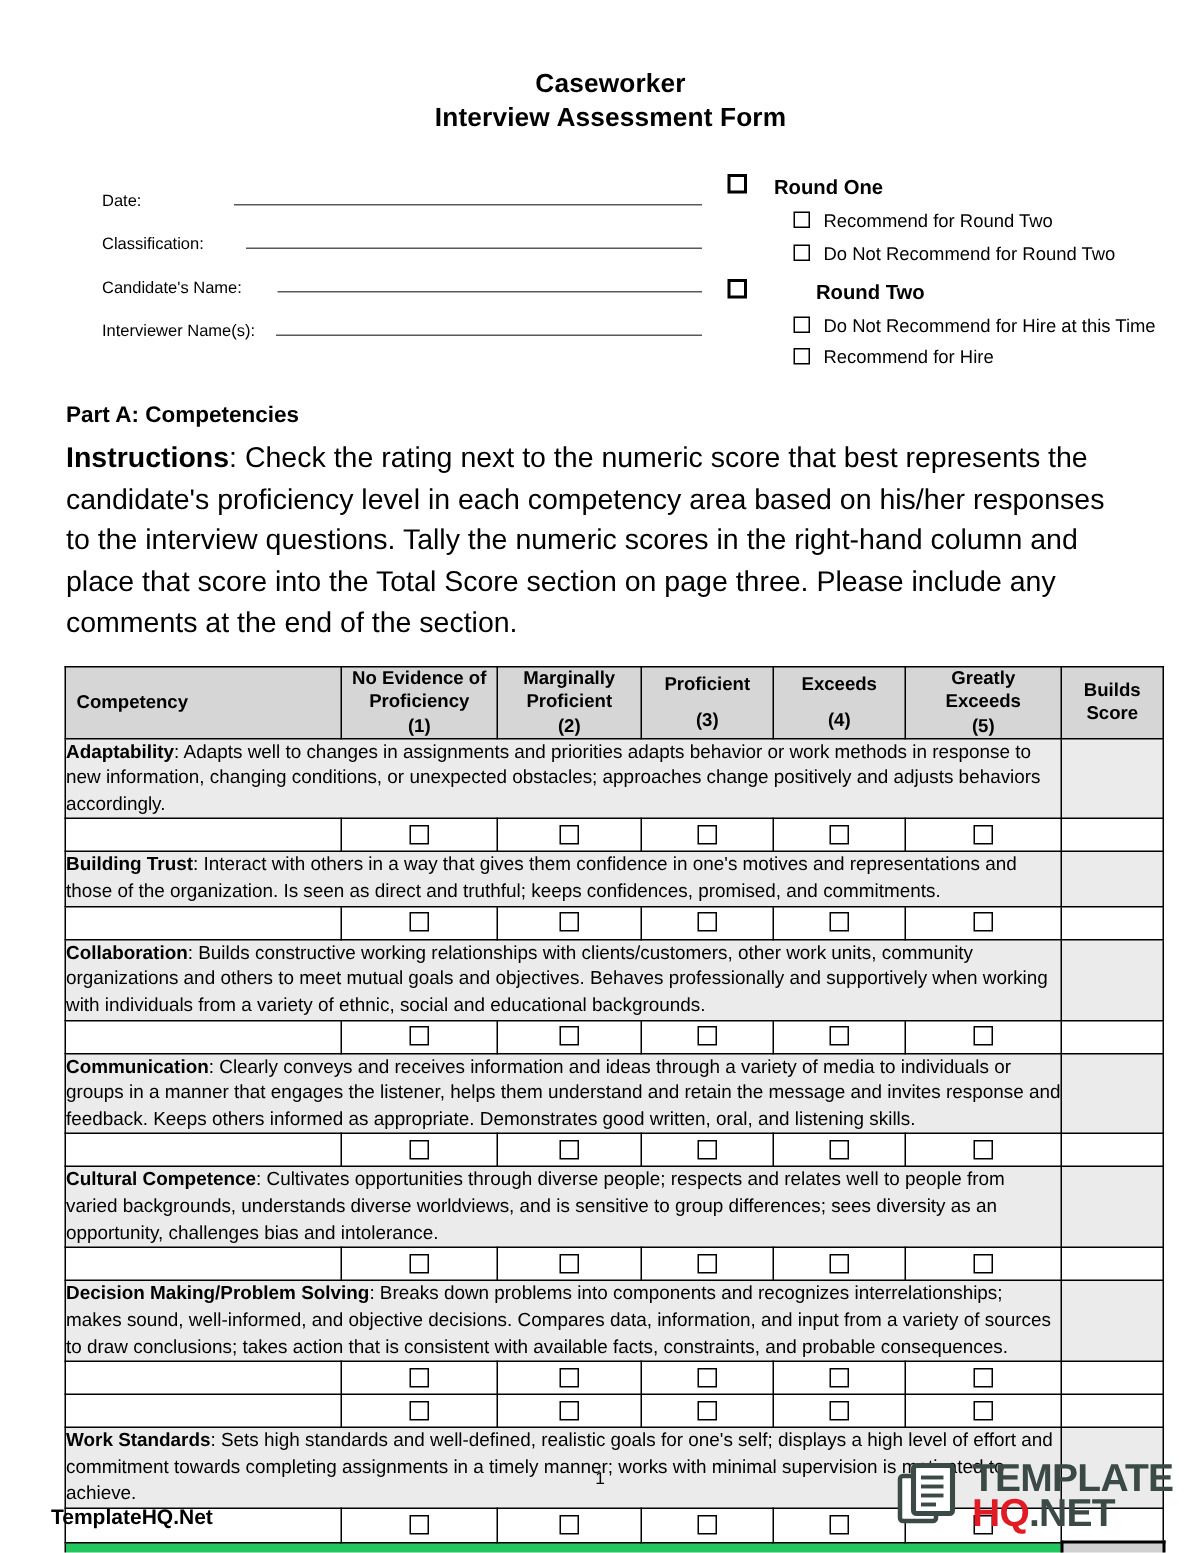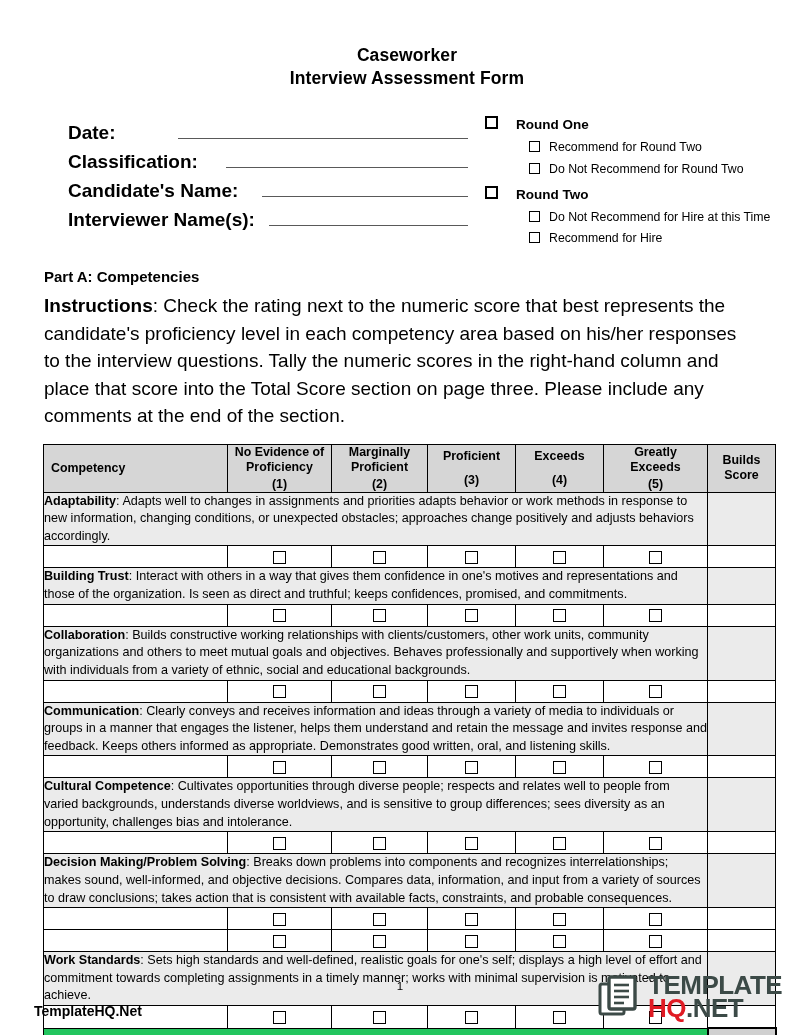--- a/index.html
+++ b/index.html
@@ -48,23 +48,22 @@
     left: 68px;
     top: 12px;
     width: 400px;
   }
   .field-row {
     display: flex;
     align-items: baseline;
     height: 29px;
   }
   .field-label {
-    font-size: 19px;
+    font-size: 11px;
     white-space: nowrap;
-    font-weight: bold;
   }
   .field-rule {
     flex: 1 1 auto;
     border-bottom: 1.6px solid #595959;
     margin-left: 10px;
     height: 14px;
   }
   .fr-date .field-rule     { margin-left: 62px; }
   .fr-class .field-rule    { margin-left: 28px; }
   .fr-cand .field-rule     { margin-left: 24px; }
@@ -294,21 +293,21 @@
       </div>
       <div class="round-sub">
         <span class="cbx cbx-sm"></span>
         <span class="round-sub-label">Recommend for Round Two</span>
       </div>
       <div class="round-sub">
         <span class="cbx cbx-sm"></span>
         <span class="round-sub-label">Do Not Recommend for Round Two</span>
       </div>
 
-      <div class="round-major" style="margin-top:9px;">
+      <div class="round-major" style="margin-top:9px;gap:28px;">
         <span class="cbx cbx-lg"></span>
         <span class="round-major-label">Round Two</span>
       </div>
       <div class="round-sub">
         <span class="cbx cbx-sm"></span>
         <span class="round-sub-label">Do Not Recommend for Hire at this Time</span>
       </div>
       <div class="round-sub">
         <span class="cbx cbx-sm"></span>
         <span class="round-sub-label">Recommend for Hire</span>

